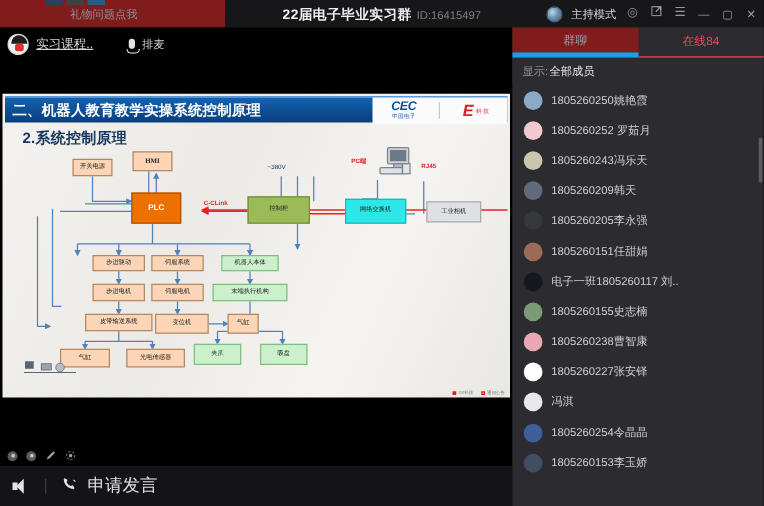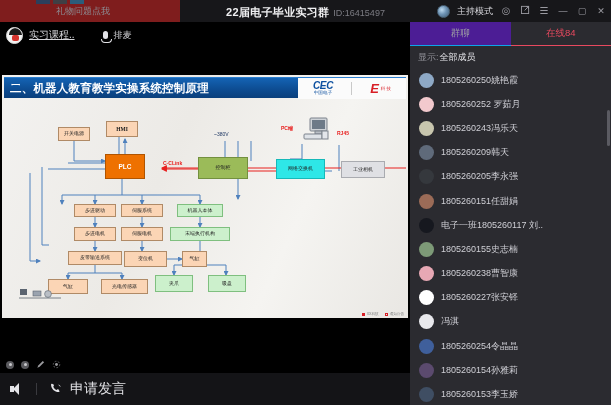--- a/index.html
+++ b/index.html
@@ -171,21 +171,21 @@
   .bb-label { font-size:14px; color:#e0e0e4; }
 
   
   .rpanel {
     position: absolute; left: 410px; top: 22px; width: 201px; height: 383px;
     background: #2b2b30;
   }
   .rtabs { display:flex; height:24px; width:201px; }
   .rtab {
     flex:1; display:flex; align-items:center; justify-content:center;
-    font-size:9.5px; color:#9c9ca3; background:#4c1d95; border-bottom:1px solid #0ea5e9;
+    font-size:9.5px; color:#9c9ca3; background:#7f1d1d; border-bottom:4px solid #0ea5e9;
   }
   .rtab.active { color:#e8495f; background:#2b2b30; border-bottom:1px solid #e8495f; }
   .rfilter {
     height:22px; display:flex; align-items:center; padding-left:8px; gap:1px;
     background:#2b2b30;
   }
   .rfilter .k { font-size:9px; color:#8c8c93; }
   .rfilter .v { font-size:9px; color:#e6e6ea; }
   .rlist { position:absolute; left:0; top:46px; width:201px; height:337px; overflow:hidden; }
   .member {
@@ -252,20 +252,21 @@
             <div class="small">中国电子</div>
           </div>
           <div class="logo-sep"></div>
           <div class="cgn">
             <span class="e">E</span>
             <span class="t">科 技</span>
           </div>
         </div>
       </div>
 
+      <div class="sec-title">2.系统控制原理</div>
 
       <svg class="wires" viewBox="0 0 406 243">
         <defs>
           <marker id="ab" markerWidth="5" markerHeight="5" refX="4" refY="2.5" orient="auto">
             <path d="M0,0 L5,2.5 L0,5 z" fill="#4f81bd"></path>
           </marker>
           <marker id="ar" markerWidth="5" markerHeight="5" refX="4" refY="2.5" orient="auto">
             <path d="M0,0 L5,2.5 L0,5 z" fill="#e8201f"></path>
           </marker>
         </defs>
@@ -469,24 +470,20 @@
         </div>
         <div class="member">
           <div class="m-av" style="background: rgb(232, 232, 236);"></div>
           <div class="m-name">冯淇</div>
         </div>
         <div class="member">
           <div class="m-av" style="background: rgb(63, 95, 155);"></div>
           <div class="m-name">1805260254令晶晶</div>
         </div>
         <div class="member">
-          <div class="m-av" style="background: rgb(91, 74, 110);"></div>
-          <div class="m-name">1805260154孙雅莉</div>
-        </div>
-        <div class="member">
           <div class="m-av" style="background: rgb(63, 78, 99);"></div>
           <div class="m-name">1805260153李玉娇</div>
         </div>
       </div>
     <div class="rscroll"></div>
   </div>
 
 </div>
 
 </body></html>

